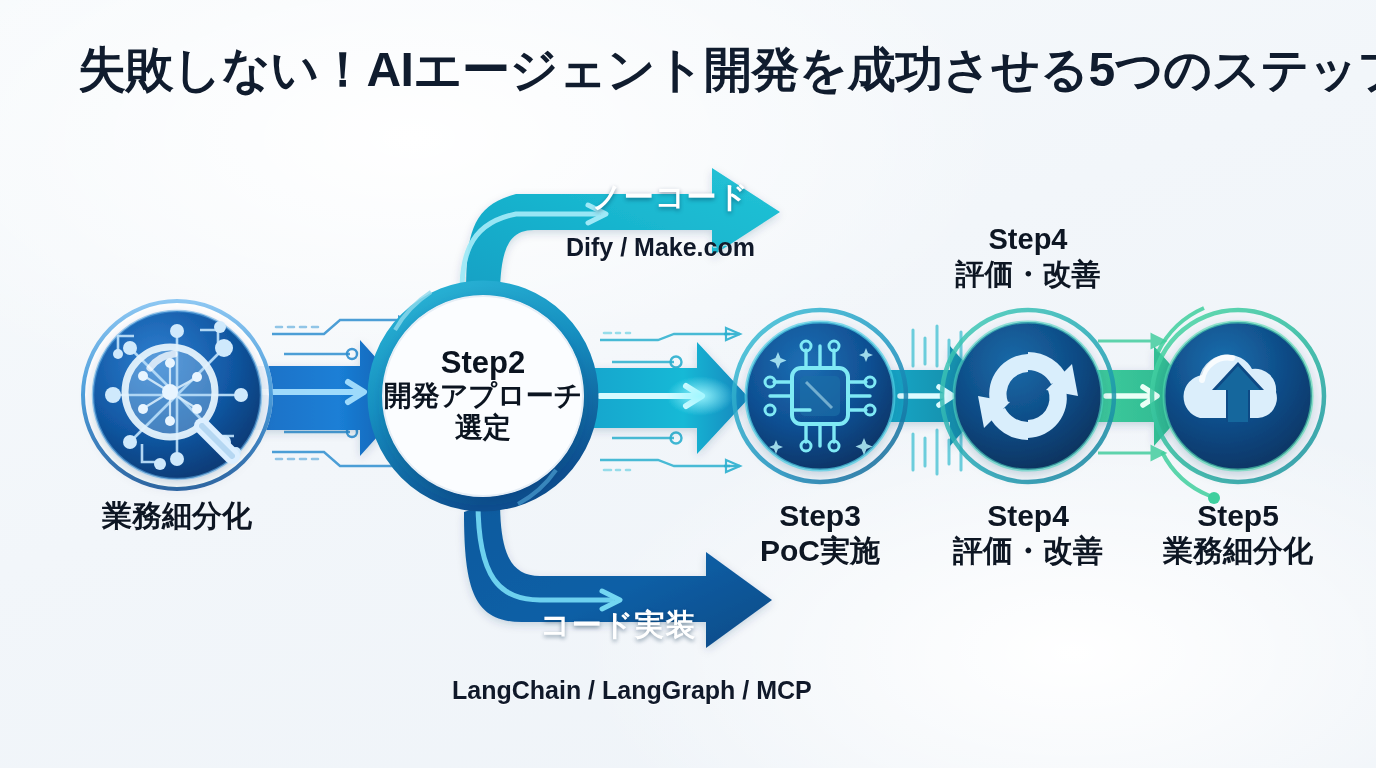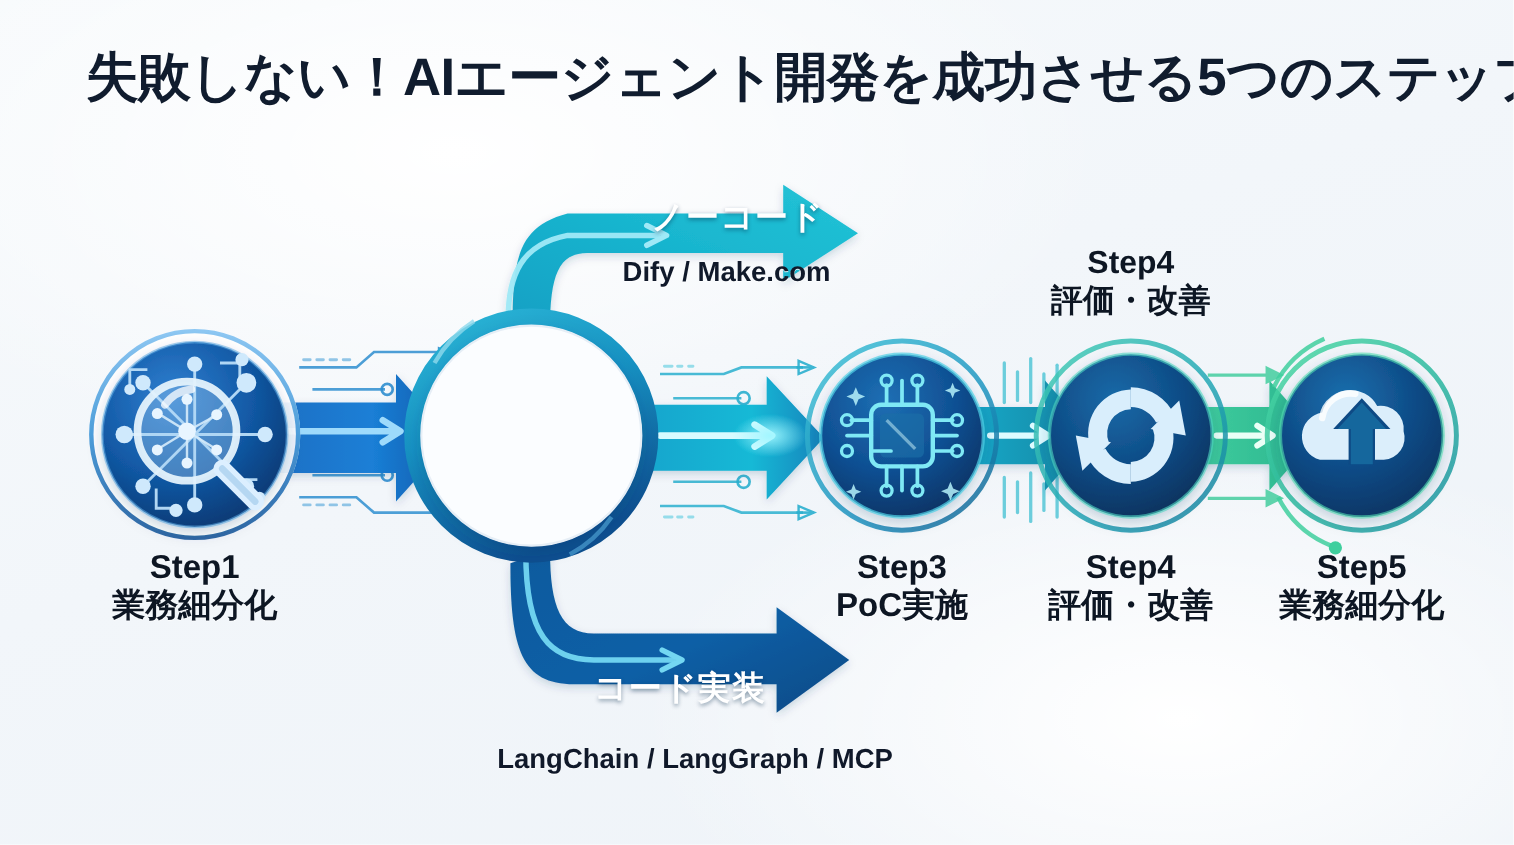--- a/index.html
+++ b/index.html
@@ -398,34 +398,38 @@
 
       <path d="M1238,362 l26,28 l-14,0 l0,32 l-24,0 l0,-32 l-14,0 z" fill="#0e4a85"></path>
       <path d="M1238,366 l22,24 l-12,0 l0,32 l-20,0 l0,-32 l-12,0 z" fill="#1c7fb0" opacity="0.55"></path>
 
       <path d="M1158,352 a92,92 0 0 1 46,-44" fill="none" stroke="#3fcf9e" stroke-width="4" opacity="0.85"></path>
       <path d="M1162,452 a92,92 0 0 0 48,44" fill="none" stroke="#3fcf9e" stroke-width="4" opacity="0.85"></path>
       <circle cx="1214" cy="498" r="6" fill="#3fcf9e"></circle>
     </g>
   </svg>
 
+  <div class="step2-text" style="left:383px; top:345px; width:200px;">
+    <span class="t1">Step2</span>
+    <span class="t2">開発アプローチ</span>
+    <span class="t3">選定</span>
+  </div>
 
   <div class="branch-label" style="left:592px; top:177px;">ノーコード</div>
   <div class="tool-label" style="left:566px; top:233px;">Dify / Make.com</div>
 
   <div class="branch-label" style="left:540px; top:605px;">コード実装</div>
   <div class="tool-label" style="left:452px; top:676px;">LangChain / LangGraph / MCP</div>
 
   <div class="top-badge" style="left:928px; top:222px; width:200px;">
     <span class="b1">Step4</span>
     <span class="b2">評価・改善</span>
   </div>
 
   <div class="node-label" style="left:77px; top:498px; width:200px;">
-    <span class="ln1">Step1</span>
     <span class="ln2">業務細分化</span>
   </div>
 
   <div class="node-label" style="left:720px; top:498px; width:200px;">
     <span class="ln1">Step3</span>
     <span class="ln2">PoC実施</span>
   </div>
 
   <div class="node-label" style="left:928px; top:498px; width:200px;">
     <span class="ln1">Step4</span>

